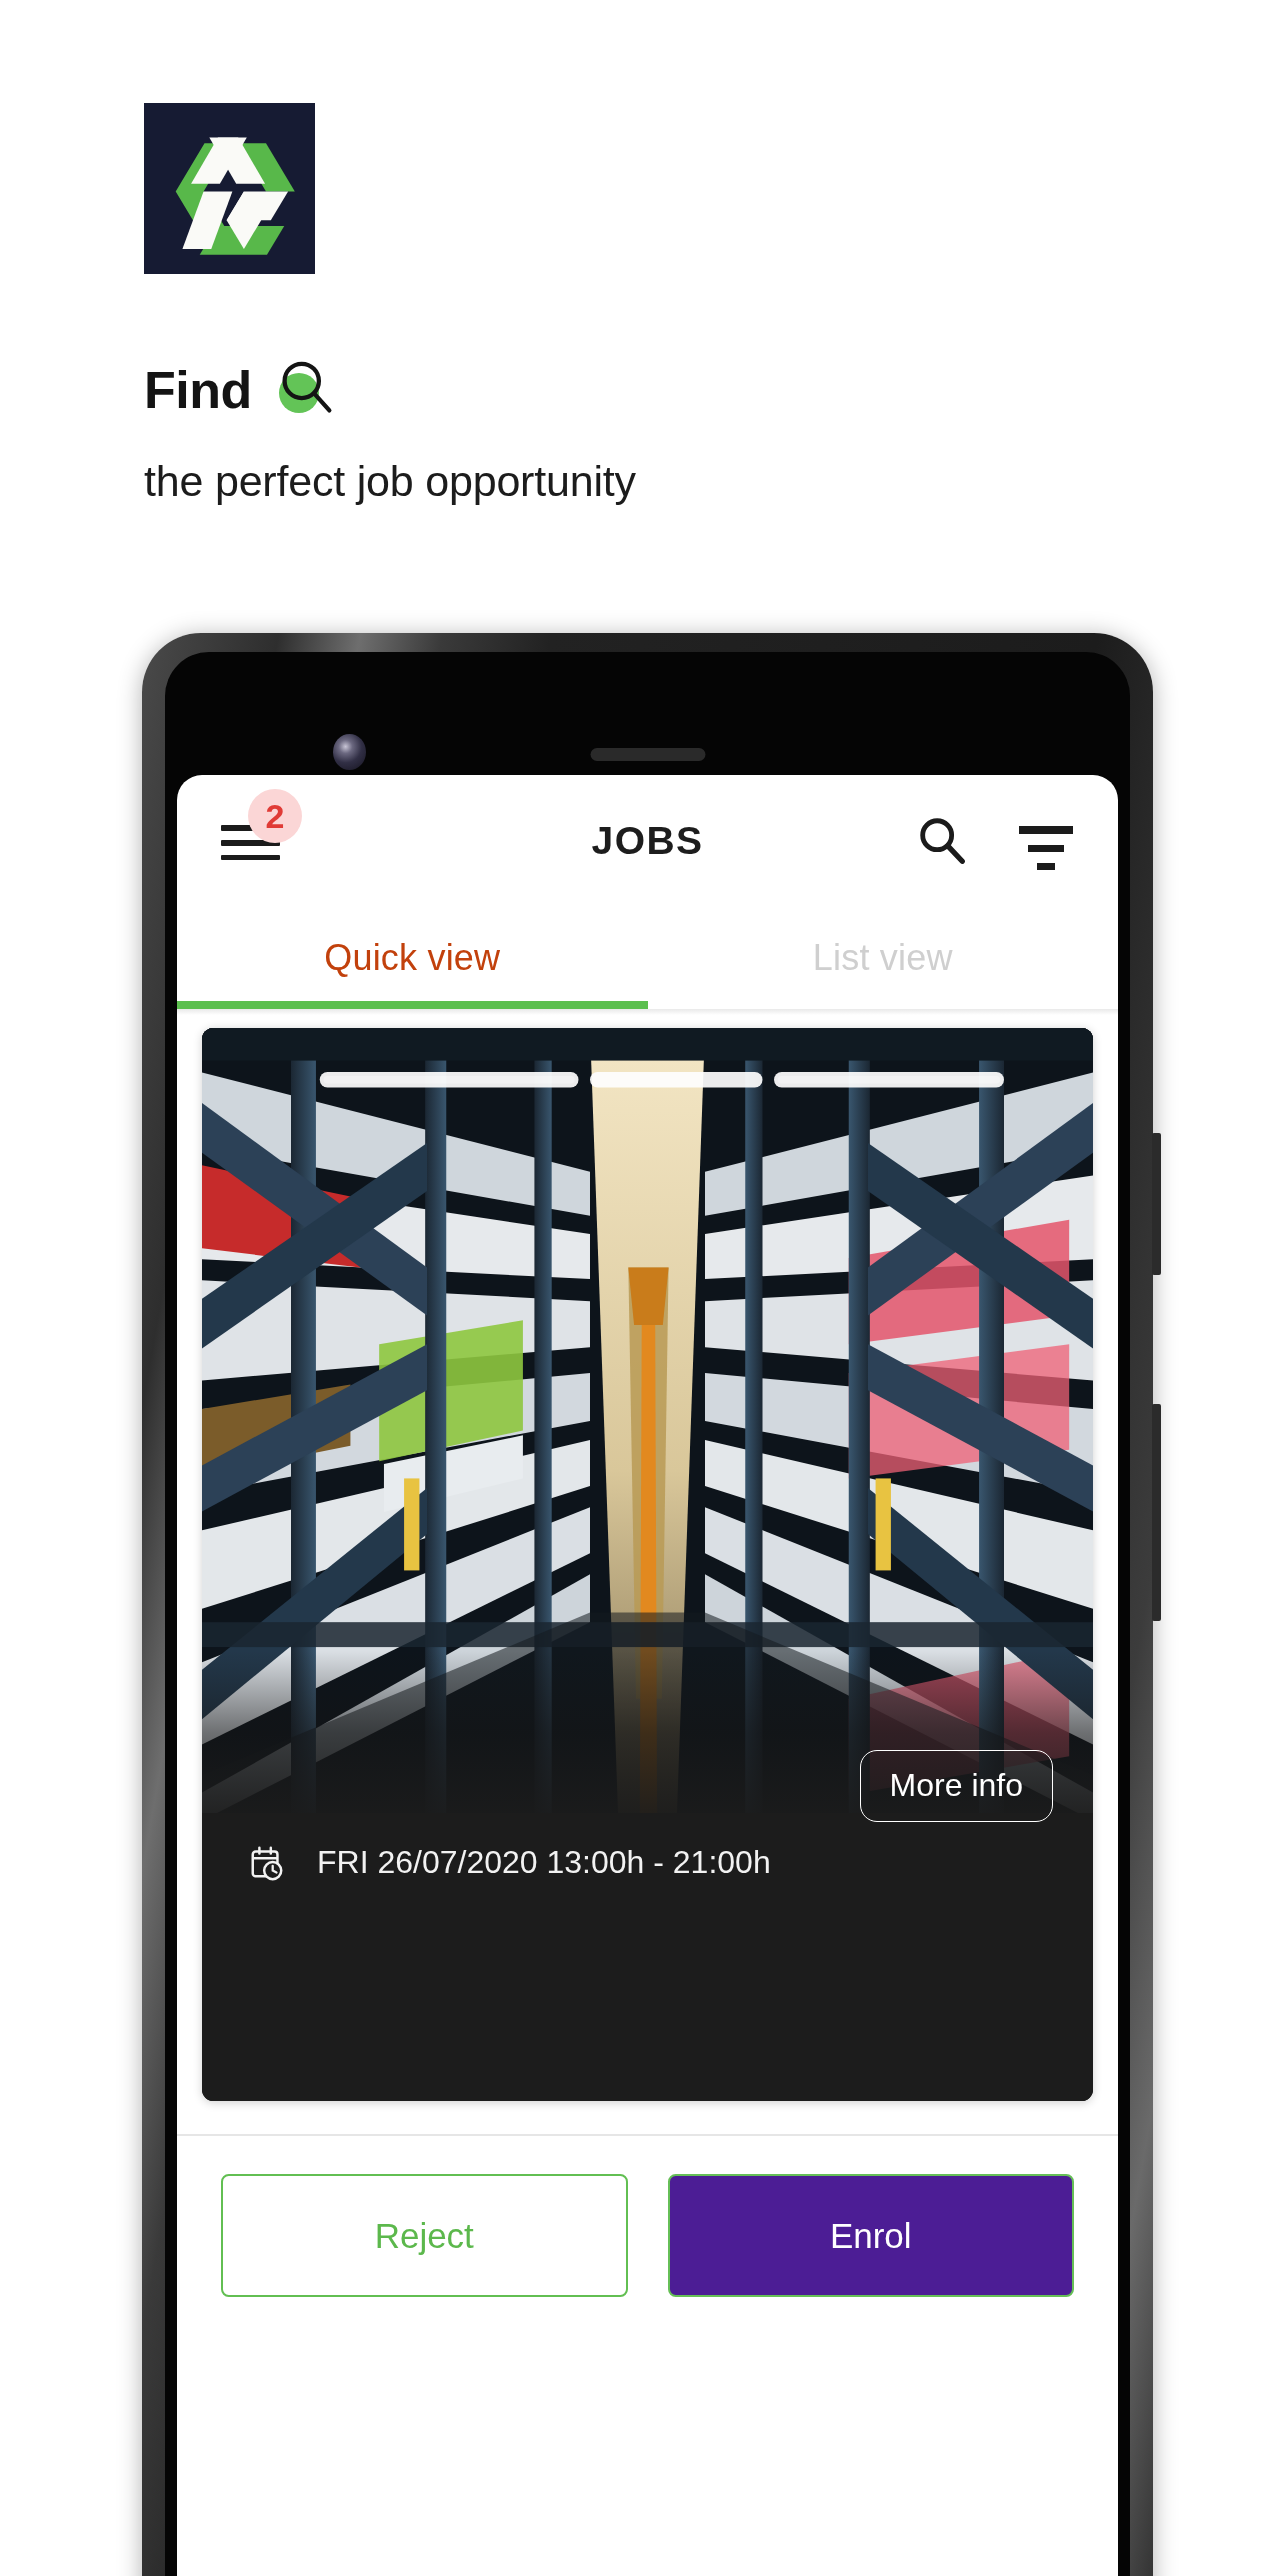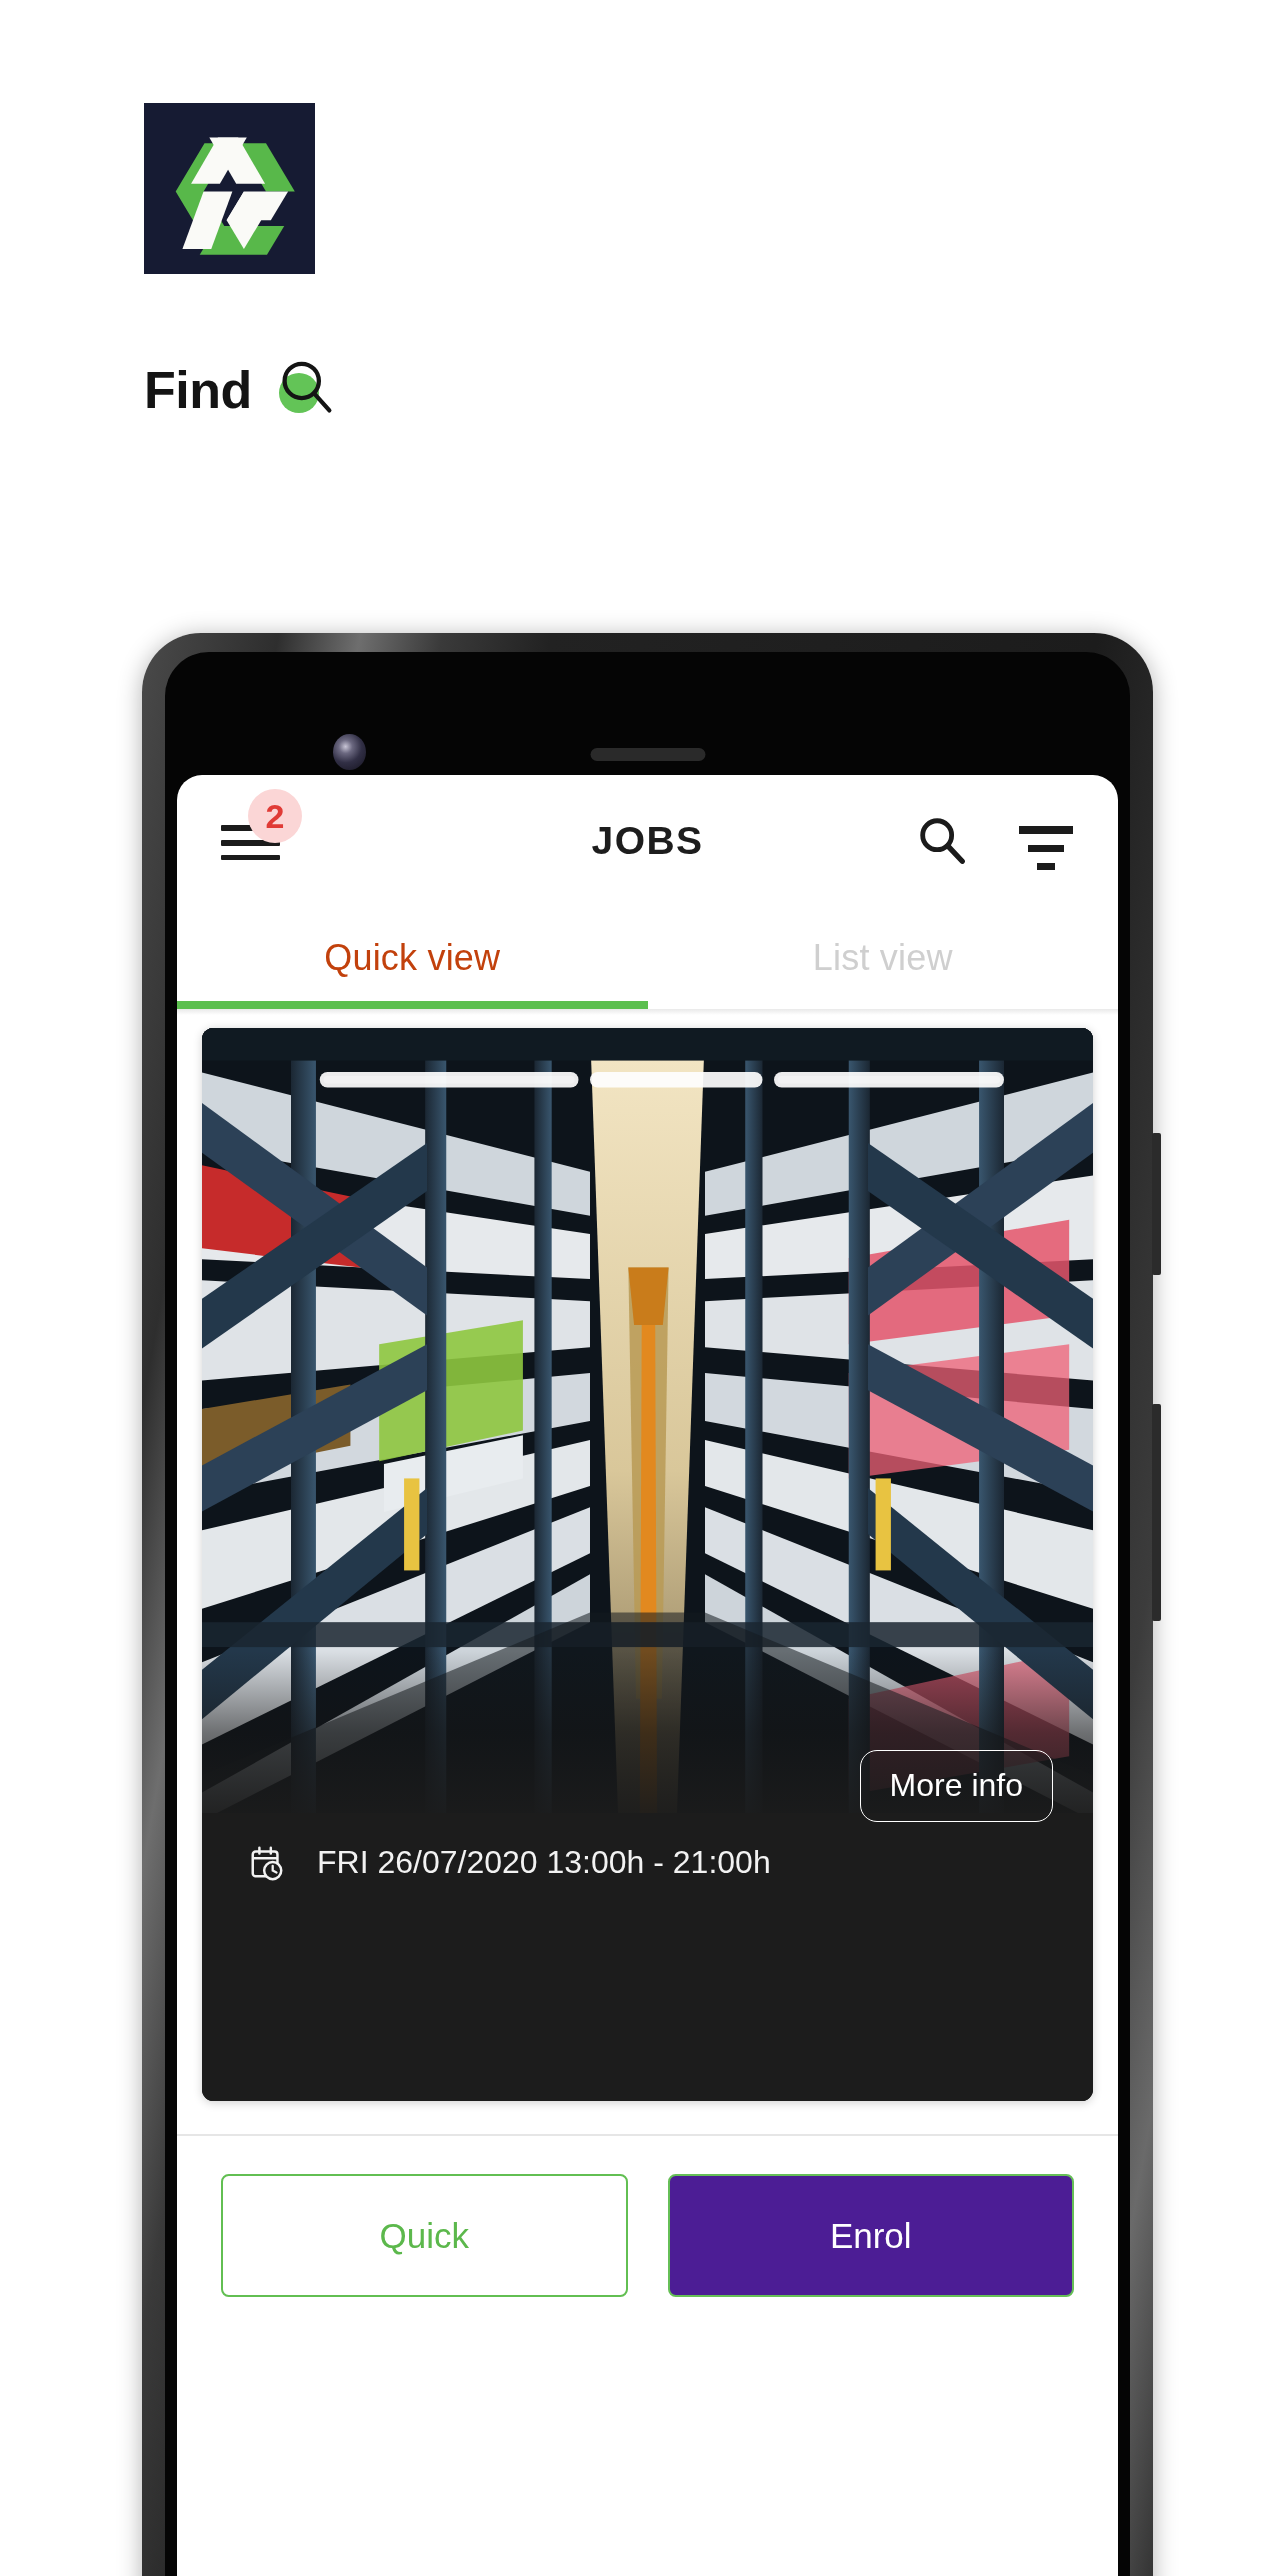--- a/index.html
+++ b/index.html
@@ -226,20 +226,21 @@
       <div class="headline">Find</div>
       <div class="mag-icon">
         <div class="blob"></div>
         <svg width="59" height="59" viewBox="0 0 62 62">
           <circle cx="26" cy="22" r="18" fill="none" stroke="#141414" stroke-width="4.5"></circle>
           <line x1="39" y1="35" x2="55" y2="53" stroke="#141414" stroke-width="4.5" stroke-linecap="round"></line>
         </svg>
       </div>
     </div>
 
+    <div class="subhead">the perfect job opportunity</div>
   </div>
 
   <div class="phone">
     <div class="phone-frame"></div>
     <div class="phone-bezel">
       <div class="cam"></div>
       <div class="speaker"></div>
     </div>
     <div class="side-btn power"></div>
     <div class="side-btn volume"></div>
@@ -398,20 +399,20 @@
             </div>
 
           </div>
 
         </div>
       </div>
 
       <div class="action-divider"></div>
 
       <div class="actions">
-        <div class="btn reject">Quick</div>
+        <div class="btn reject">Reject</div>
         <div class="btn enrol">Enrol</div>
       </div>
 
     </div>
   </div>
 </div>
 
 
 </body></html>

